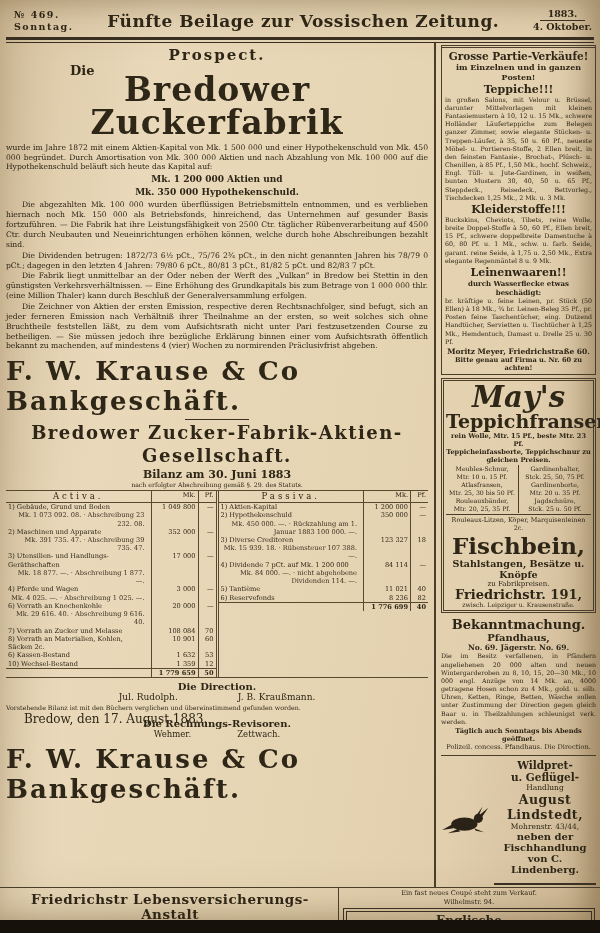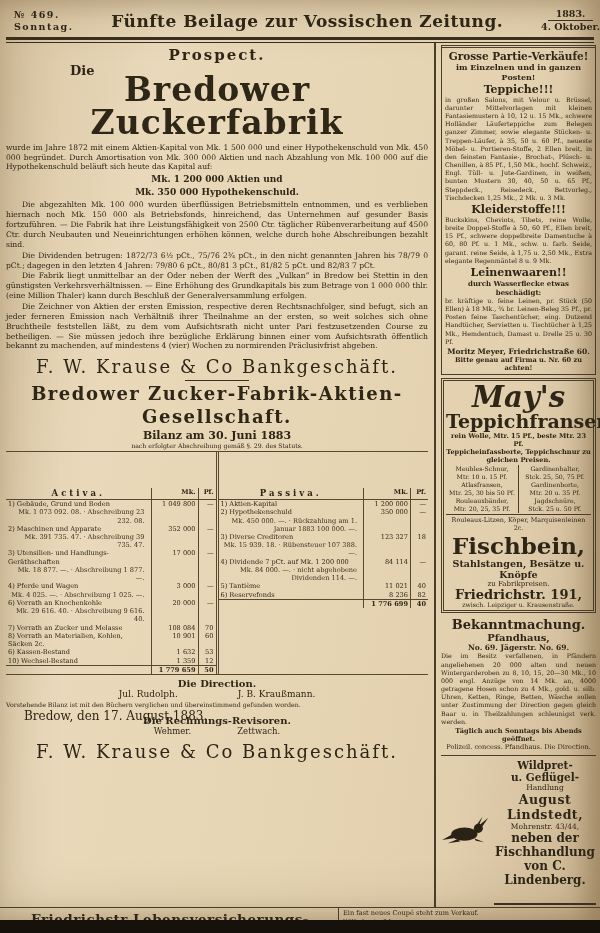--- a/index.html
+++ b/index.html
@@ -4,55 +4,55 @@
 <style>
   html,body{margin:0;padding:0;background:#17110b;}
   .photo{width:600px;height:933px;background:#17110b;overflow:hidden;}
   .paper{
     width:600px;height:920px;overflow:hidden;position:relative;
     background:linear-gradient(100deg,#d9c5a3 0%,#e9d9ba 22%,#e6d5b3 55%,#e2cfae 78%,#cdb794 100%);
     box-shadow:inset 0 0 55px rgba(92,62,22,.30), inset -14px 0 22px rgba(80,55,20,.25);
     font-family:"DejaVu Serif","Liberation Serif",serif;color:#2e2617;
   }
   
-  .masthead{display:flex;justify-content:space-between;align-items:center;padding:8px 0 1px 14px;}
+  .masthead{display:flex;justify-content:space-between;align-items:center;padding:8px 8px 1px 14px;}
   .mh-left{font-size:9.5px;font-weight:bold;letter-spacing:1.5px;line-height:1.25;}
   .mh-title{font-size:17px;font-weight:bold;letter-spacing:.5px;}
   .mh-right{font-size:9.5px;font-weight:bold;text-align:center;line-height:1.3;}
   .mh-right .yr{border-bottom:1px solid #3b3122;display:inline-block;padding:0 8px;}
   .rule-double{margin:2px 6px 0 6px;border-top:3px solid #382f21;border-bottom:1.5px solid #382f21;height:2px;}
   
   .main-row{display:flex;align-items:stretch;}
   .col-left{width:422px;padding:1px 6px 2px 6px;}
   .col-right{flex:1;border-left:2px solid #4a3e2b;padding:2px 4px 2px 5px;min-width:0;}
   .bottom-row{display:flex;border-top:1.5px solid #4a3e2b;}
   .bot-left{width:326px;padding:2px 5px 0 7px;}
   .bot-right{flex:1;border-left:1.5px solid #4a3e2b;padding:1px 5px 0 4px;min-width:0;}
   
   .fine{font-size:7.6px;line-height:1.3;text-align:justify;}
   .fine p{margin:1px 0;text-indent:16px;}
   .tiny{font-size:6.3px;line-height:1.3;text-align:justify;}
   .kicker{text-align:center;font-weight:bold;font-size:15px;letter-spacing:2px;margin:2px 0 0;}
   .die{font-weight:bold;font-size:13px;margin:0 0 0 64px;line-height:1;}
   .headline{font-size:33px;font-weight:bold;text-align:center;letter-spacing:1px;line-height:1;margin:-4px 0 4px;}
   .caps{text-align:center;font-weight:bold;font-size:9px;line-height:1.45;}
-  .bank-head{font-size:18px;font-weight:normal;text-align:center;letter-spacing:2px;margin:5px 0 2px;}
+  .bank-head{font-size:26px;font-weight:bold;text-align:left;letter-spacing:2px;margin:5px 0 2px;}
   .short-divider{width:64px;border-top:1.5px solid #3b3122;margin:3px auto 2px;}
   .company{font-size:18px;font-weight:bold;text-align:center;letter-spacing:1.5px;line-height:1.2;margin:1px 0;}
   .bz-title{text-align:center;font-weight:bold;font-size:11px;margin-top:2px;}
   .bz-sub{text-align:center;font-size:6.2px;}
   
   .bal-table{display:flex;border-top:1px solid #57492f;border-bottom:1px solid #57492f;margin-top:2px;font-size:6.6px;line-height:1.25;}
   .bal-half{flex:1;min-width:0;}
   .bal-half + .bal-half{border-left:3px double #57492f;}
   .bal-head,.bal-row,.bal-totalrow{display:flex;align-items:stretch;}
   .bal-lbl{flex:1;min-width:0;padding:0 2px;}
   .bal-mk{width:42px;text-align:right;border-left:1px solid #57492f;padding:0 2px;}
   .bal-pf{width:13px;text-align:right;border-left:1px solid #57492f;padding:0 2px;}
-  .bal-head{border-bottom:1px solid #57492f;font-weight:bold;margin-top:36px;}
+  .bal-head{border-bottom:1px solid #57492f;font-weight:normal;}
   .bal-head .bal-lbl{text-align:center;letter-spacing:3px;font-size:8.5px;}
   .bl-sub{display:block;text-align:right;padding-right:4px;color:#3a3021;}
   .bl-sub:empty{display:none;}
   .bal-totalrow{border-top:1px solid #57492f;font-weight:bold;}
   
   .dir-h{text-align:center;font-weight:bold;font-size:10px;margin-top:3px;}
   .dir-names{display:flex;justify-content:center;gap:60px;font-size:9px;}
   .note6{font-size:6.3px;margin-top:2px;}
   .place6{font-size:12px;margin:1px 0 0 18px;}
   .rev-h{text-align:center;font-weight:bold;font-size:10px;margin-top:-8px;}
@@ -83,27 +83,27 @@
   .pf-sub{font-size:10px;font-weight:bold;}
   .pf-addr{font-size:7.5px;font-weight:bold;}
   .pf-open{font-size:6.6px;font-weight:bold;margin-top:1px;}
   .pf-sign{font-size:6.6px;}
   .ad-wild{display:flex;align-items:center;gap:3px;border-top:1px solid #4a3e2b;margin-top:4px;padding-top:3px;}
   .wild-txt{flex:1;text-align:center;}
   .wild-l{font-size:10.5px;font-weight:bold;line-height:1.15;}
   .wild-l3{font-size:7.5px;}
   .wild-firm{font-size:12.5px;font-weight:bold;letter-spacing:.5px;}
   .wild-addr{font-size:7.5px;}
-  .wild-note{font-size:12px;border-bottom:2px solid #3b3122;padding-bottom:16px;font-weight:bold;}
+  .wild-note{font-size:10px;border-bottom:2px solid #3b3122;padding-bottom:8px;font-weight:bold;}
   
   .han-title{font-size:13.5px;font-weight:bold;text-align:center;letter-spacing:.5px;line-height:1.1;margin-top:2px;}
   .han-sub{font-size:9px;font-weight:bold;text-align:center;}
   .han-p{font-size:6.3px;line-height:1.28;text-align:justify;margin:1px 0;text-indent:10px;}
   
-  .coupe{font-size:6.6px;text-align:left;line-height:1.3;}
+  .coupe{font-size:6.6px;text-align:center;line-height:1.3;}
   .ad-tuell{border:4px double #3b3122;margin-top:2px;padding:2px 4px 3px;text-align:center;}
   .tuell-h1{font-size:12px;font-weight:bold;}
   .tuell-h2{font-size:23px;font-weight:bold;line-height:1;}
   .tuell-sub{font-size:8px;font-weight:bold;line-height:1.25;margin-top:1px;}
 </style>
 </head>
 <body>
 
 <div class="photo">
 <div class="paper">

